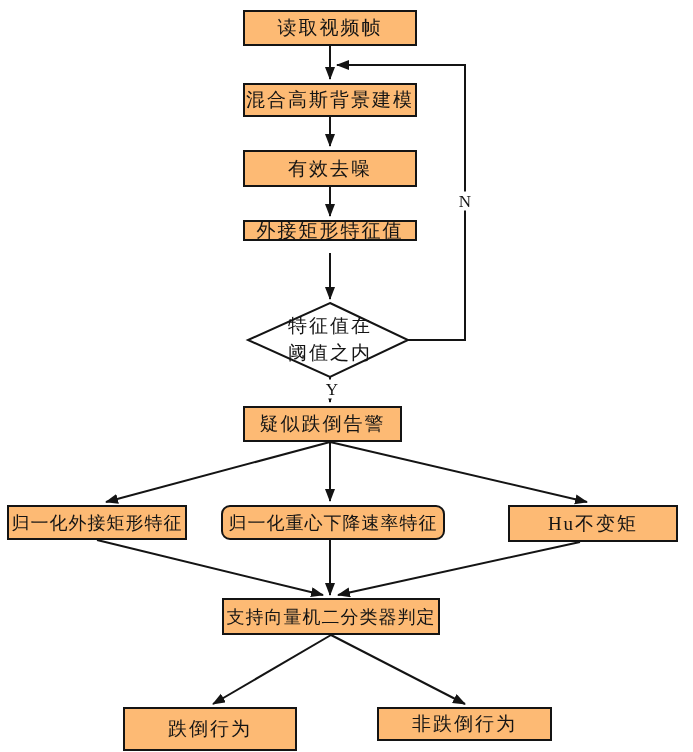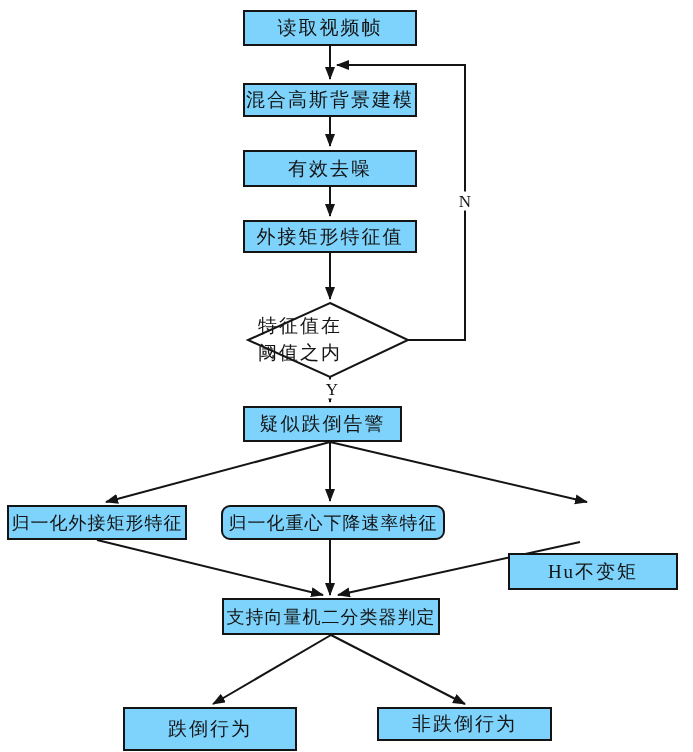--- a/index.html
+++ b/index.html
@@ -30,35 +30,35 @@
   }
   .edges polygon.shape {
     stroke: #141414;
     stroke-width: 2;
     fill: #ffffff;
   }
   .node {
     position: absolute;
     box-sizing: border-box;
     border: 2px solid #141414;
-    background: #7dd3fc;
+    background: #fdba74;
     display: flex;
     align-items: center;
     justify-content: center;
     font-size: 19px;
     letter-spacing: 2px;
     text-align: center;
     white-space: nowrap;
   }
   .diamond-text {
     position: absolute;
     left: 258px;
     top: 312px;
     width: 144px;
-    text-align: left;
+    text-align: center;
     font-size: 19px;
     letter-spacing: 2px;
     line-height: 27px;
   }
   .edge-label {
     position: absolute;
     background: #ffffff;
     font-size: 17px;
     line-height: 17px;
     padding: 1px 2px;
@@ -100,34 +100,34 @@
     <line x1="331" y1="635" x2="213" y2="704" marker-end="url(#arr)"></line>
     <line x1="331" y1="635" x2="465" y2="704" marker-end="url(#arr)"></line>
   </svg>
 
   <div class="node" style="left:243px; top:10px;  width:174px; height:36px;">读取视频帧</div>
 
   <div class="node" style="left:243px; top:83px;  width:174px; height:34px;">混合高斯背景建模</div>
 
   <div class="node" style="left:243px; top:150px; width:174px; height:37px;">有效去噪</div>
 
-  <div class="node" style="left:243px; top:220px; width:174px; height:33px;">外接矩形特征值</div>
+  <div class="node" style="left:243px; top:220px; width:174px; height:21px;">外接矩形特征值</div>
 
   <div class="diamond-text">
     <div>特征值在</div>
     <div>阈值之内</div>
   </div>
 
   <div class="node" style="left:243px; top:406px; width:159px; height:36px;">疑似跌倒告警</div>
 
   <div class="node" style="left:7px;   top:505px; width:180px; height:35px; font-size:18px; letter-spacing:1px;">归一化外接矩形特征</div>
 
   <div class="node" style="left:221px; top:505px; width:224px; height:35px; font-size:18px; letter-spacing:1px;border-radius:9px;">归一化重心下降速率特征</div>
 
-  <div class="node" style="left:508px; top:505px; width:170px; height:37px;margin-top:48px;">Hu不变矩</div>
+  <div class="node" style="left:508px; top:505px; width:170px; height:37px;">Hu不变矩</div>
 
   <div class="node" style="left:222px; top:598px; width:218px; height:37px; font-size:18px; letter-spacing:1px;">支持向量机二分类器判定</div>
 
   <div class="node" style="left:123px; top:707px; width:174px; height:44px;">跌倒行为</div>
 
   <div class="node" style="left:377px; top:707px; width:175px; height:34px;">非跌倒行为</div>
 
   <span class="edge-label lbl-y">Y</span>
   <span class="edge-label lbl-n">N</span>
 

